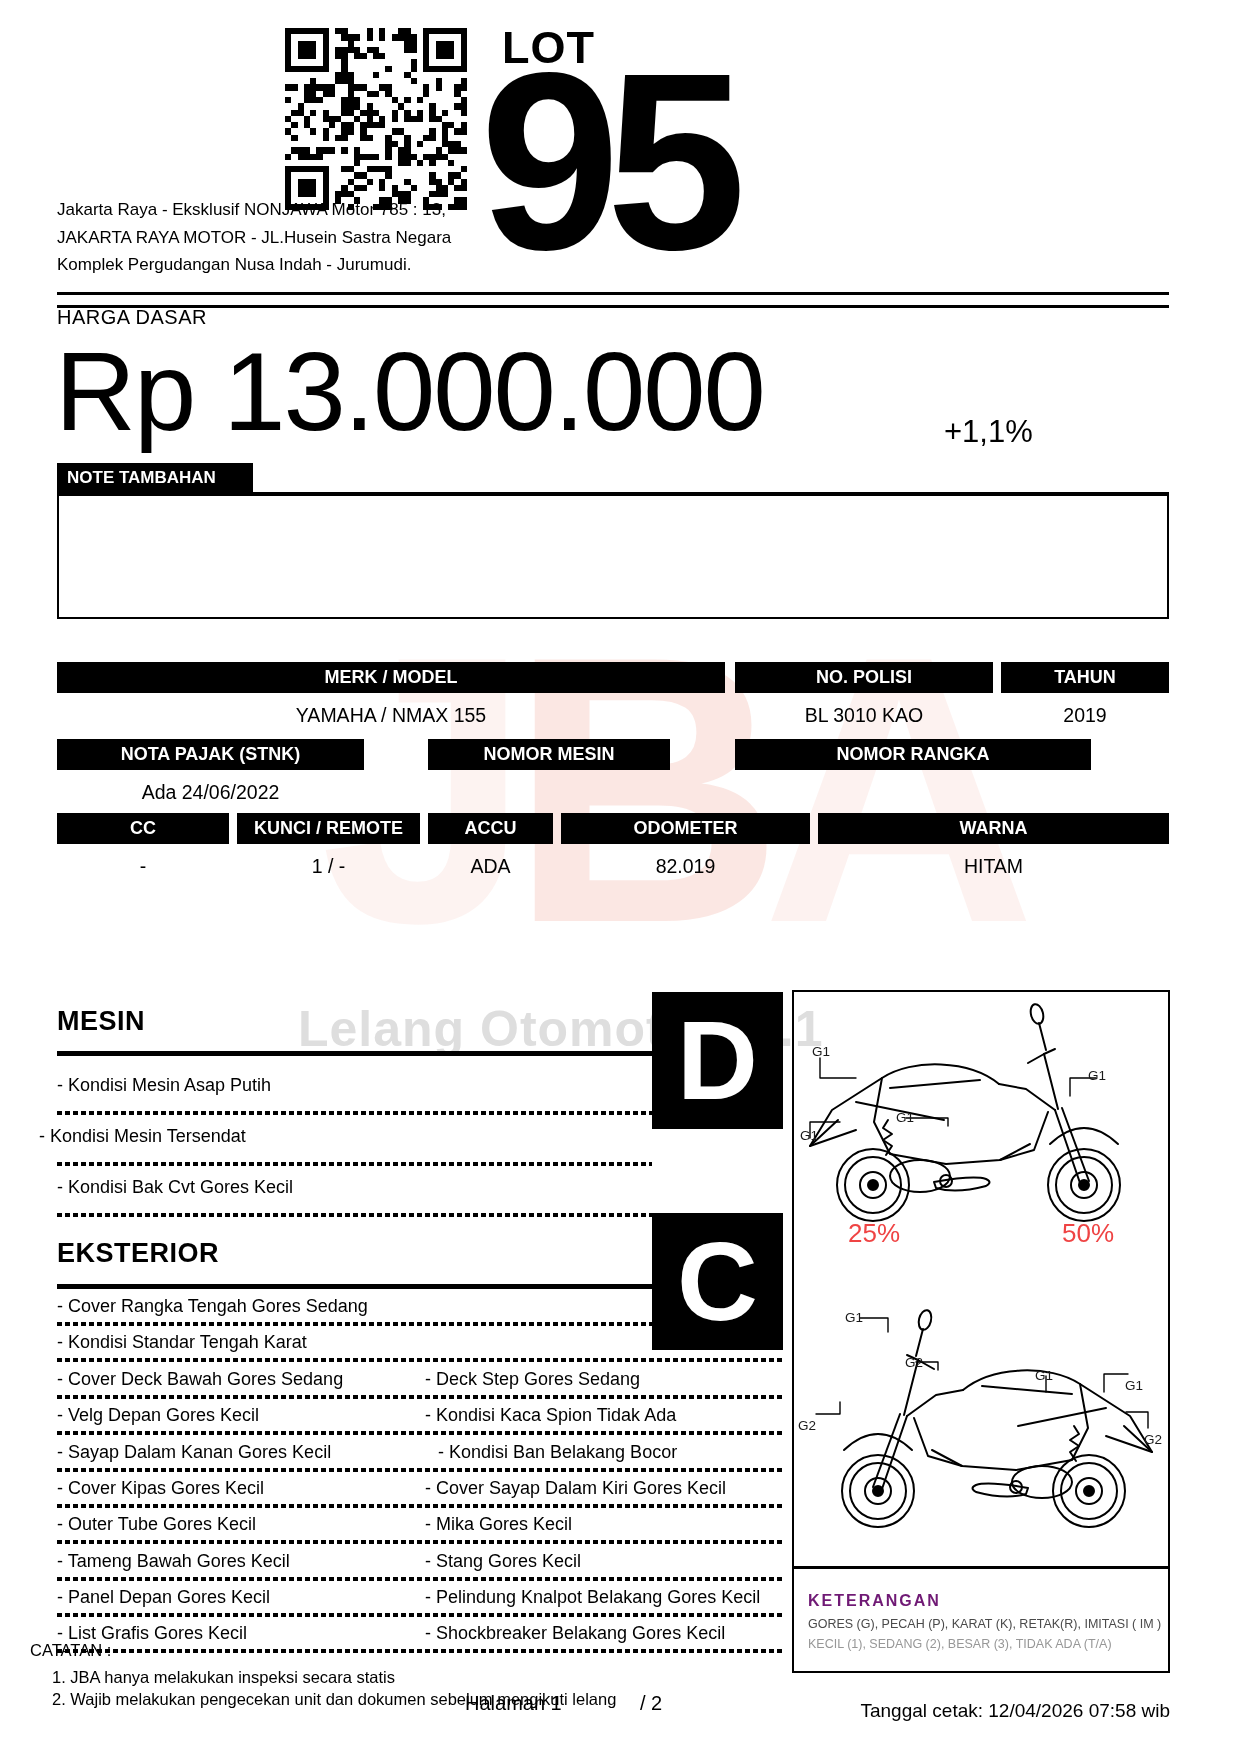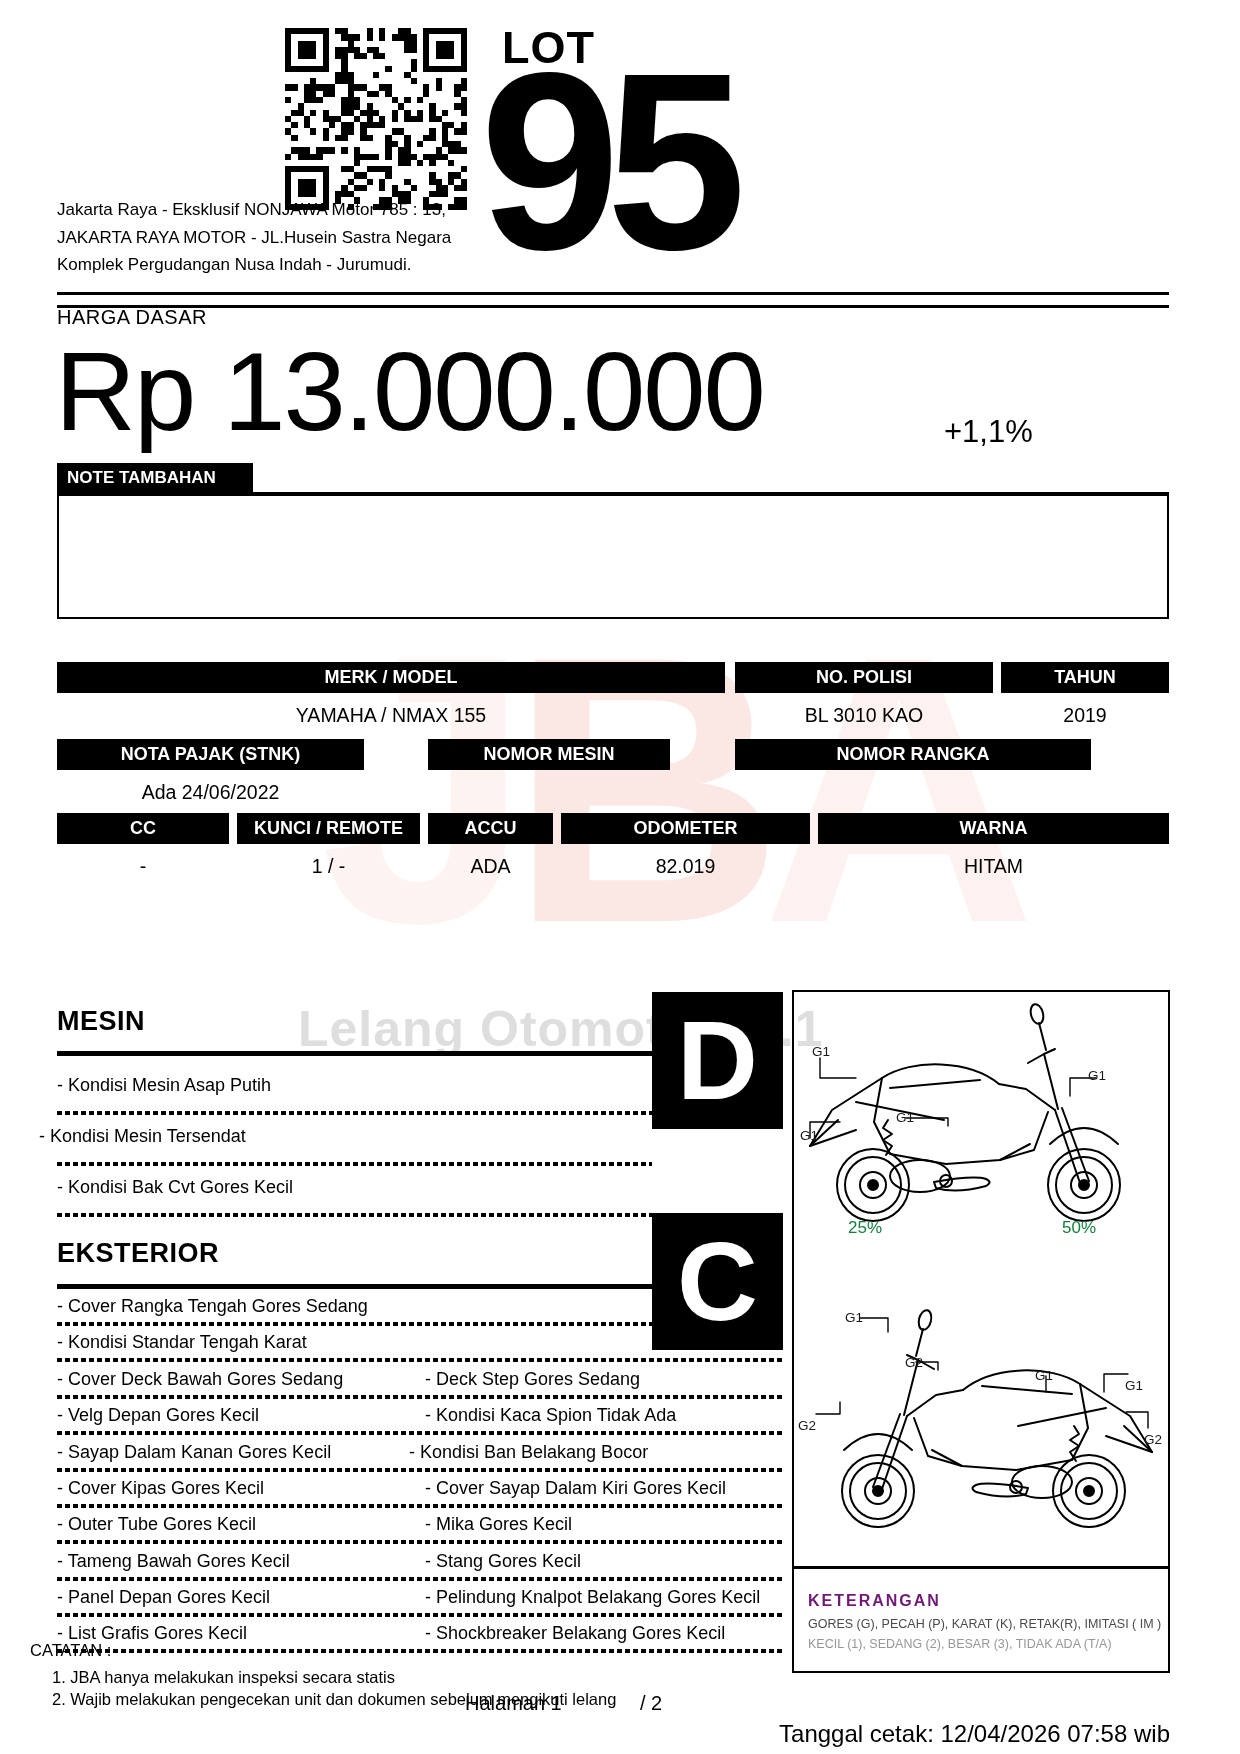--- a/index.html
+++ b/index.html
@@ -29,29 +29,29 @@
   .sec-rule{position:absolute;height:5px;background:#000;}
   .insp-text{position:absolute;font-size:18px;white-space:nowrap;}
   .dotline{position:absolute;height:4px;
            background:repeating-linear-gradient(90deg,#000 0 5px,transparent 5px 8px);}
   .grade-box{position:absolute;left:652px;width:131px;height:137px;background:#000;color:#fff;
              display:flex;align-items:center;justify-content:center;font-size:112px;font-weight:bold;}
   .panel{position:absolute;left:792px;top:990px;width:374px;height:679px;border:2px solid #000;
          background:transparent;}
   .panel-divider{position:absolute;left:794px;top:1566px;width:374px;height:3px;background:#000;}
   .diag-label{position:absolute;font-size:13.5px;color:#1a1a1a;}
-  .pct{position:absolute;font-size:17px;color:#15803d;}
+  .pct{position:absolute;font-size:26px;color:#ef4444;}
   .ket-title{position:absolute;left:808px;top:1592px;font-size:16px;font-weight:bold;
              letter-spacing:2px;color:#701a75;}
   .ket-line1{position:absolute;left:808px;top:1617px;font-size:12.5px;color:#4a4a4a;white-space:nowrap;}
   .ket-line2{position:absolute;left:808px;top:1637px;font-size:12.5px;color:#979797;white-space:nowrap;}
   .catatan-title{position:absolute;left:30px;top:1641px;font-size:16.5px;}
   .catatan-item{position:absolute;left:52px;font-size:16.5px;white-space:nowrap;}
   .footer-page{position:absolute;top:1692px;font-size:20px;}
-  .footer-print{position:absolute;right:70px;top:1700px;font-size:24px;margin-top:20px;}
+  .footer-print{position:absolute;right:70px;top:1700px;font-size:19px;}
   svg{position:absolute;}
   .addr-line{white-space:nowrap;}
 </style>
 </head>
 <body>
 
 <div id="page">
 
   <div class="wm-logo" aria-hidden="true">
     <span style="color:rgba(226,84,60,0.07)">J</span><span style="color:rgba(226,84,60,0.14)">B</span><span style="color:rgba(226,84,60,0.08)">A</span>
@@ -391,21 +391,21 @@
       <div class="dotline" style="left: 57px; top: 1322px; width: 595px;"></div>
       <div class="insp-text" style="left: 57px; top: 1332px;">- Kondisi Standar Tengah Karat</div>
       <div class="dotline" style="left: 57px; top: 1358px; width: 728px;"></div>
       <div class="insp-text" style="left: 57px; top: 1369px;">- Cover Deck Bawah Gores Sedang</div>
       <div class="insp-text" style="left: 425px; top: 1369px;">- Deck Step Gores Sedang</div>
       <div class="dotline" style="left: 57px; top: 1395px; width: 728px;"></div>
       <div class="insp-text" style="left: 57px; top: 1405px;">- Velg Depan Gores Kecil</div>
       <div class="insp-text" style="left: 425px; top: 1405px;">- Kondisi Kaca Spion Tidak Ada</div>
       <div class="dotline" style="left: 57px; top: 1431px; width: 728px;"></div>
       <div class="insp-text" style="left: 57px; top: 1442px;">- Sayap Dalam Kanan Gores Kecil</div>
-      <div class="insp-text" style="left: 409px; top: 1442px; text-align: center;">- Kondisi Ban Belakang Bocor</div>
+      <div class="insp-text" style="left: 438px; top: 1442px; text-align: center;">- Kondisi Ban Belakang Bocor</div>
       <div class="dotline" style="left: 57px; top: 1468px; width: 728px;"></div>
       <div class="insp-text" style="left: 57px; top: 1478px;">- Cover Kipas Gores Kecil</div>
       <div class="insp-text" style="left: 425px; top: 1478px;">- Cover Sayap Dalam Kiri Gores Kecil</div>
       <div class="dotline" style="left: 57px; top: 1504px; width: 728px;"></div>
       <div class="insp-text" style="left: 57px; top: 1514px;">- Outer Tube Gores Kecil</div>
       <div class="insp-text" style="left: 425px; top: 1514px;">- Mika Gores Kecil</div>
       <div class="dotline" style="left: 57px; top: 1540px; width: 728px;"></div>
       <div class="insp-text" style="left: 57px; top: 1551px;">- Tameng Bawah Gores Kecil</div>
       <div class="insp-text" style="left: 425px; top: 1551px;">- Stang Gores Kecil</div>
       <div class="dotline" style="left: 57px; top: 1577px; width: 728px;"></div>

